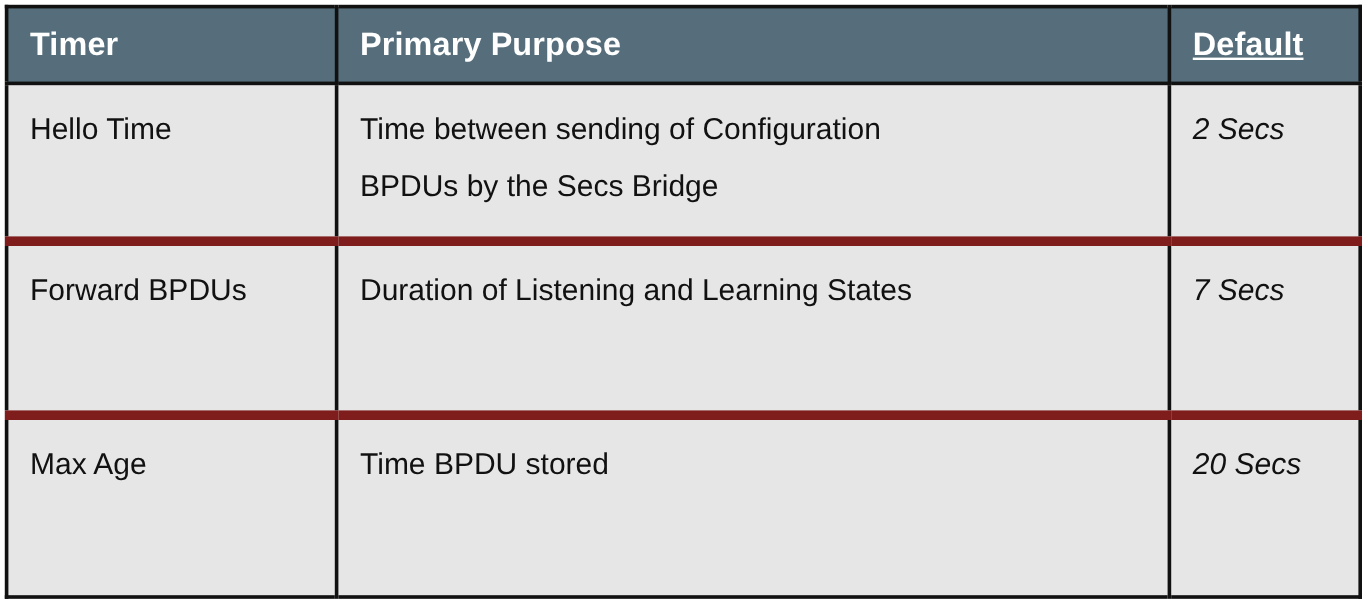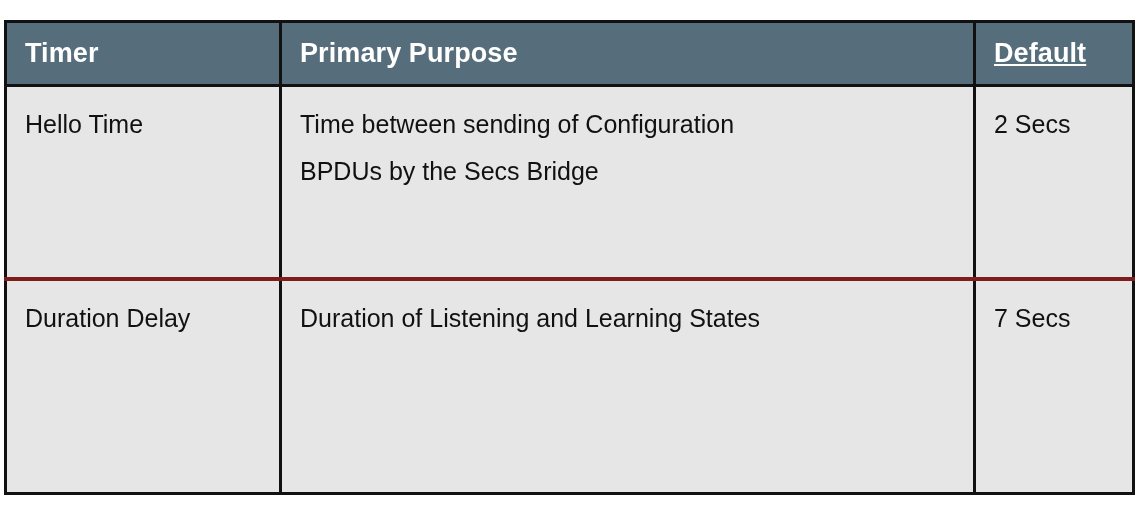--- a/index.html
+++ b/index.html
@@ -22,24 +22,23 @@
     top: 4px;
     width: 1128px;
     height: 497px;
     box-sizing: border-box;
   }
 
   table.timers-table {
     border-collapse: collapse;
     table-layout: fixed;
     width: 1128px;
-    height: 475px;
+    height: 363px;
     border: 3px solid #111111;
     background: #e6e6e6;
-    margin-top: 16px;
   }
 
   table.timers-table col.c-timer   { width: 275px; }
   table.timers-table col.c-purpose { width: 694px; }
   table.timers-table col.c-default { width: 159px; }
 
   thead tr.header-row {
     background: #566e7b;
     height: 64px;
   }
@@ -66,24 +65,24 @@
 
   tbody td {
     background: #e6e6e6;
     color: #111111;
     font-size: 25px;
     font-weight: normal;
     text-align: left;
     vertical-align: top;
     padding: 14px 0 0 18px;
     border-right: 3px solid #111111;
-    border-bottom: 4px solid #7f1d1d;
+    border-bottom: 8px solid #7f1d1d;
     line-height: 47px;
   }
-  tbody td:last-child { border-right: none; }
+  tbody td:last-child { border-right: none; font-style: italic; }
   tbody tr:last-child td { border-bottom: none; }
 
   td.cell-timer   { white-space: nowrap; }
   td.cell-default { white-space: nowrap; }
   td.cell-purpose .purpose-line { display: block; }
 </style>
 </head>
 <body>
 
 <div class="table-wrap">
@@ -103,21 +102,28 @@
     <tbody>
       <tr class="data-row row-0">
         <td class="cell-timer">Hello Time</td>
         <td class="cell-purpose">
           <span class="purpose-line">Time between sending of Configuration</span>
           <span class="purpose-line">BPDUs by the Secs Bridge</span>
         </td>
         <td class="cell-default">2 Secs</td>
       </tr>
       <tr class="data-row row-1">
-        <td class="cell-timer">Duration Delay</td>
+        <td class="cell-timer">Forward BPDUs</td>
         <td class="cell-purpose">
           <span class="purpose-line">Duration of Listening and Learning States</span>
         </td>
         <td class="cell-default">7 Secs</td>
+      </tr>
+      <tr class="data-row row-2">
+        <td class="cell-timer">Max Age</td>
+        <td class="cell-purpose">
+          <span class="purpose-line">Time BPDU stored</span>
+        </td>
+        <td class="cell-default">20 Secs</td>
       </tr>
     </tbody>
   </table>
 </div>
 
 </body></html>

